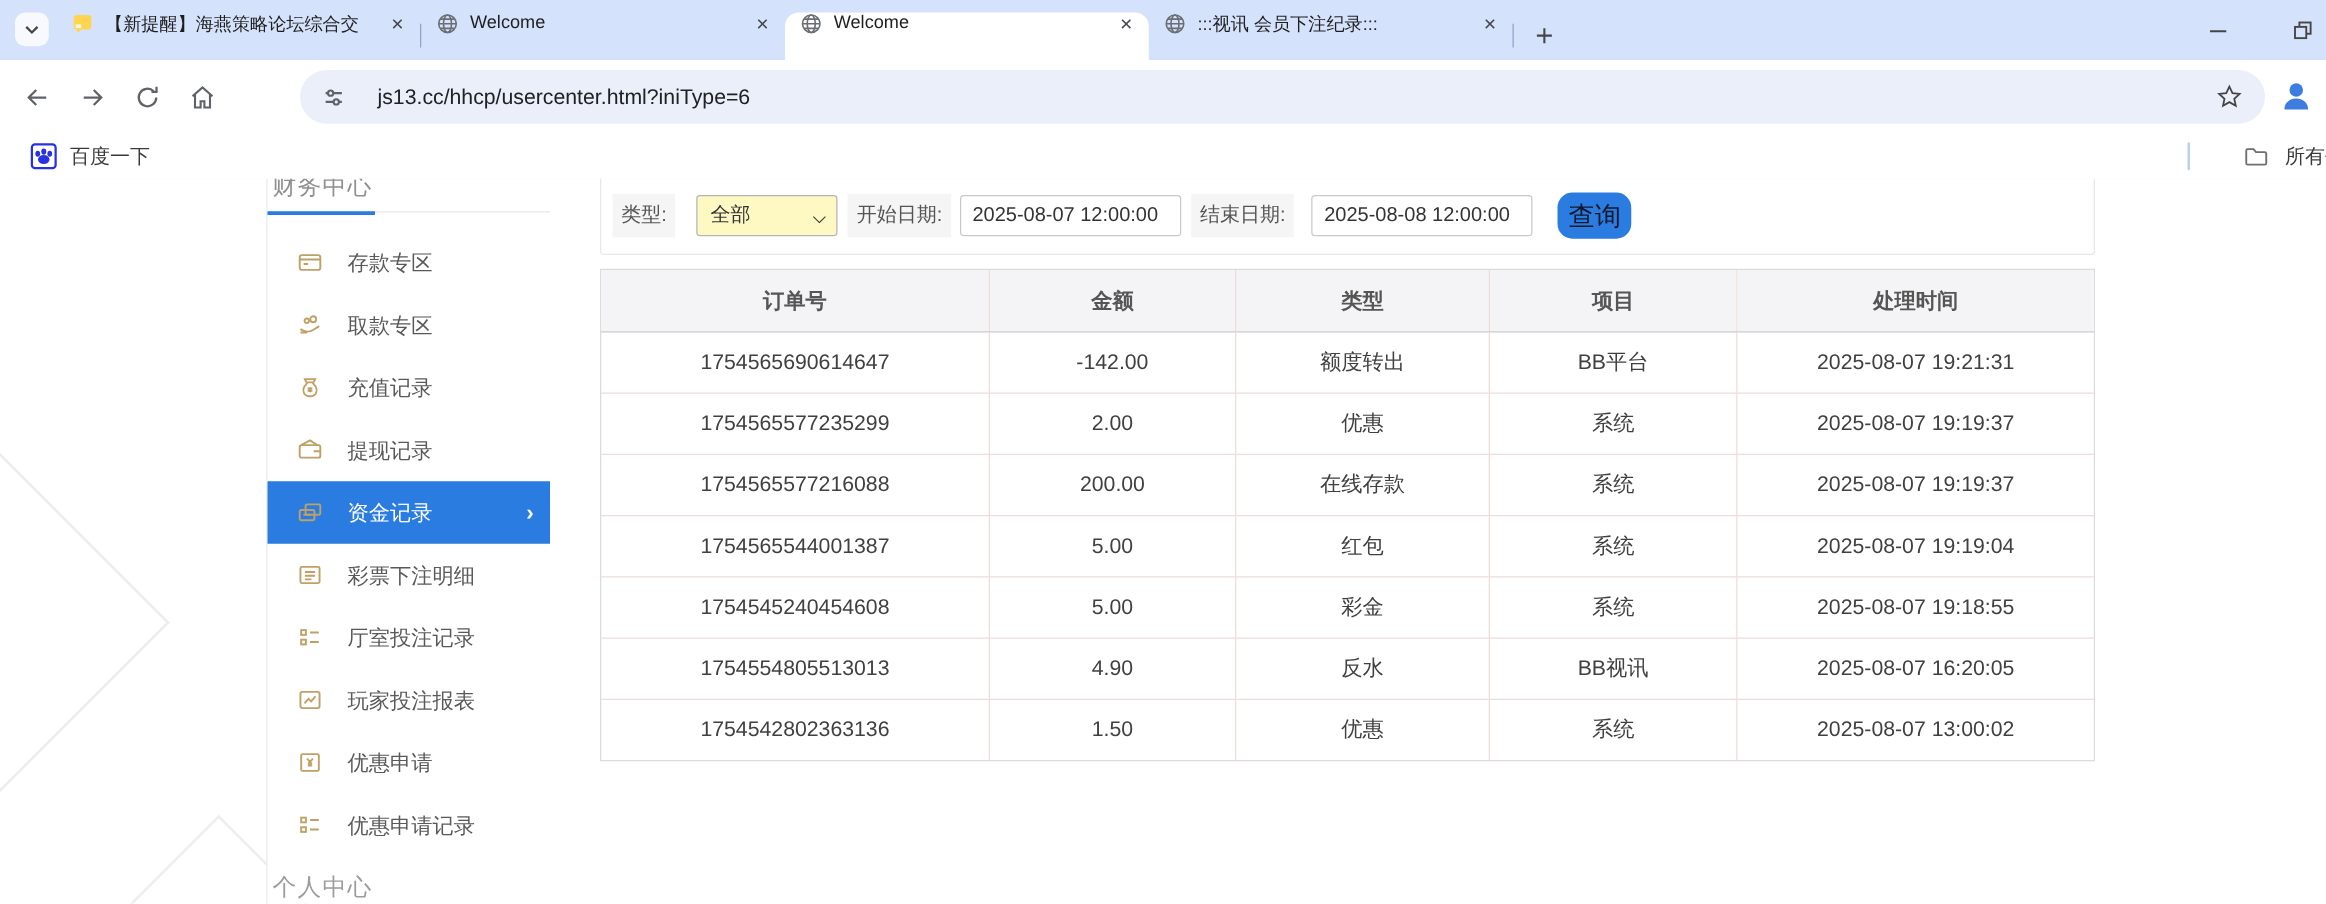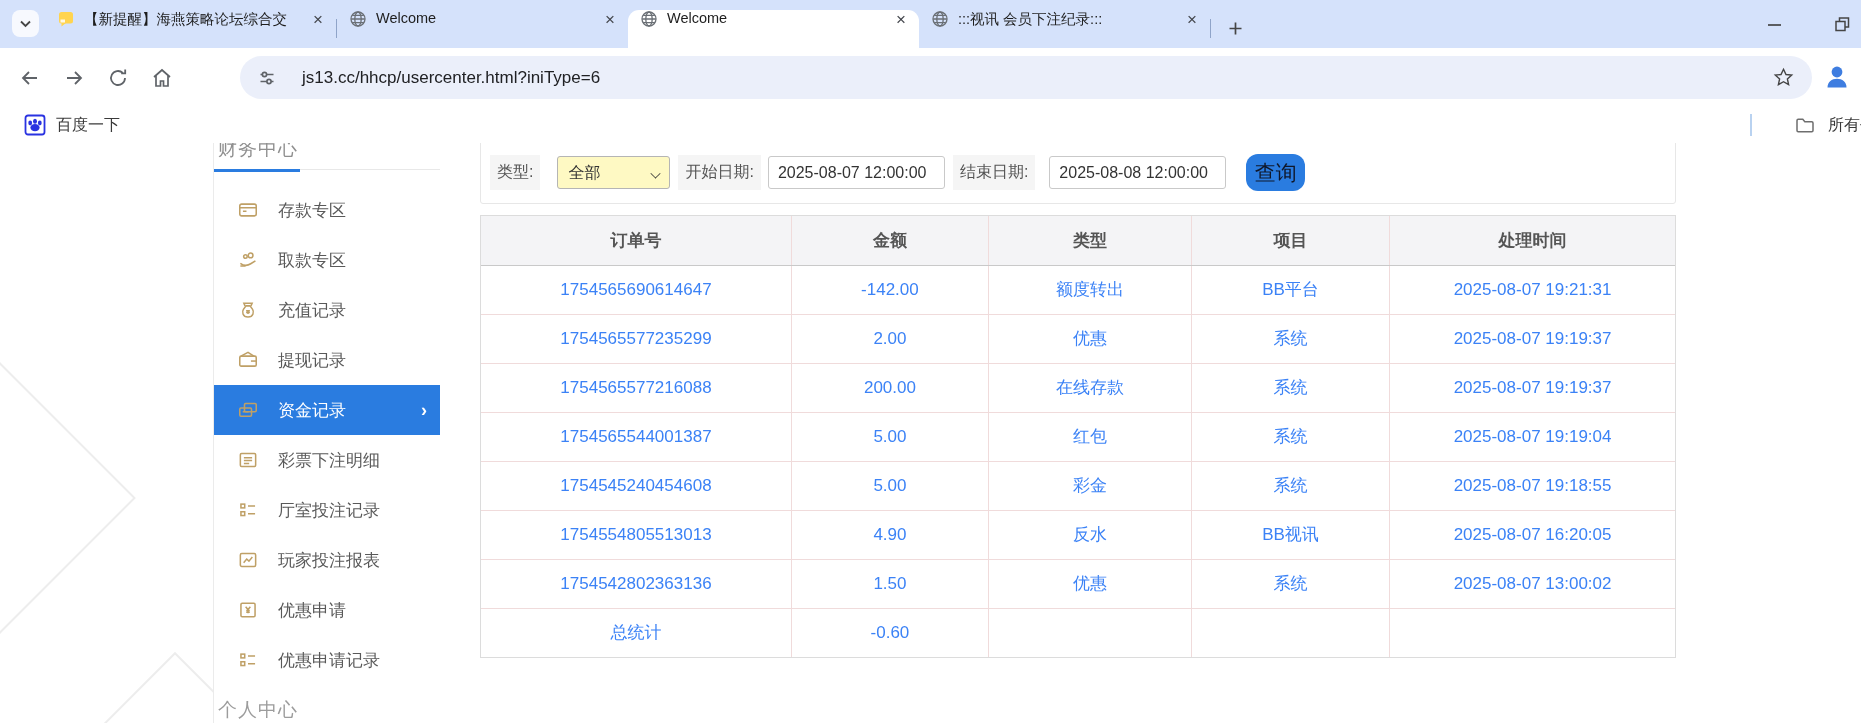--- a/index.html
+++ b/index.html
@@ -74,21 +74,21 @@
   .dinput { width:177px; height:33px; border:1px solid #c9c9c9; border-radius:3px; background:#fff;
     font-size:16px; color:#333; line-height:31px; padding-left:9px; white-space:nowrap; }
   .d1 { margin-right:8px; } .d2 { margin-right:20px; }
   .g1 { margin-right:7px; } .g2 { margin-right:14px; }
   .btn-query { width:59px; height:37px; background:#2a7ce0; border:none; border-radius:12px; color:#0f172a;
     font-size:21px; font-family:inherit; cursor:pointer; }
 
   .table-wrap { margin-top:11px; border:1px solid #dcdcdc; background:#fff; }
   table { width:100%; border-collapse:collapse; table-layout:fixed; }
   th, td { height:49px; text-align:center; border-right:1px solid #f0dbdb; border-bottom:1px solid #f0dbdb;
-    font-size:17px; color:#3b82f6; overflow:hidden; white-space:nowrap; }
+    font-size:17px; color:#404040; overflow:hidden; white-space:nowrap; }
   th:last-child, td:last-child { border-right:none; }
   tr:last-child td { border-bottom:none; }
   thead th { background:#f4f4f6; color:#555; font-weight:bold; border-bottom:1px solid #c9c9c9; }
   svg { display:block; }
 </style>
 </head>
 <body>
 
 <div class="window">
 
@@ -469,26 +469,19 @@
                 <td>BB视讯</td>
                 <td>2025-08-07 16:20:05</td>
               </tr>
               <tr>
                 <td>1754542802363136</td>
                 <td>1.50</td>
                 <td>优惠</td>
                 <td>系统</td>
                 <td>2025-08-07 13:00:02</td>
               </tr>
-              <tr>
-                <td>总统计</td>
-                <td>-0.60</td>
-                <td></td>
-                <td></td>
-                <td></td>
-              </tr>
             </tbody>
         </table>
       </div>
     </div>
   </div>
 
 </div>
 
 </body></html>

